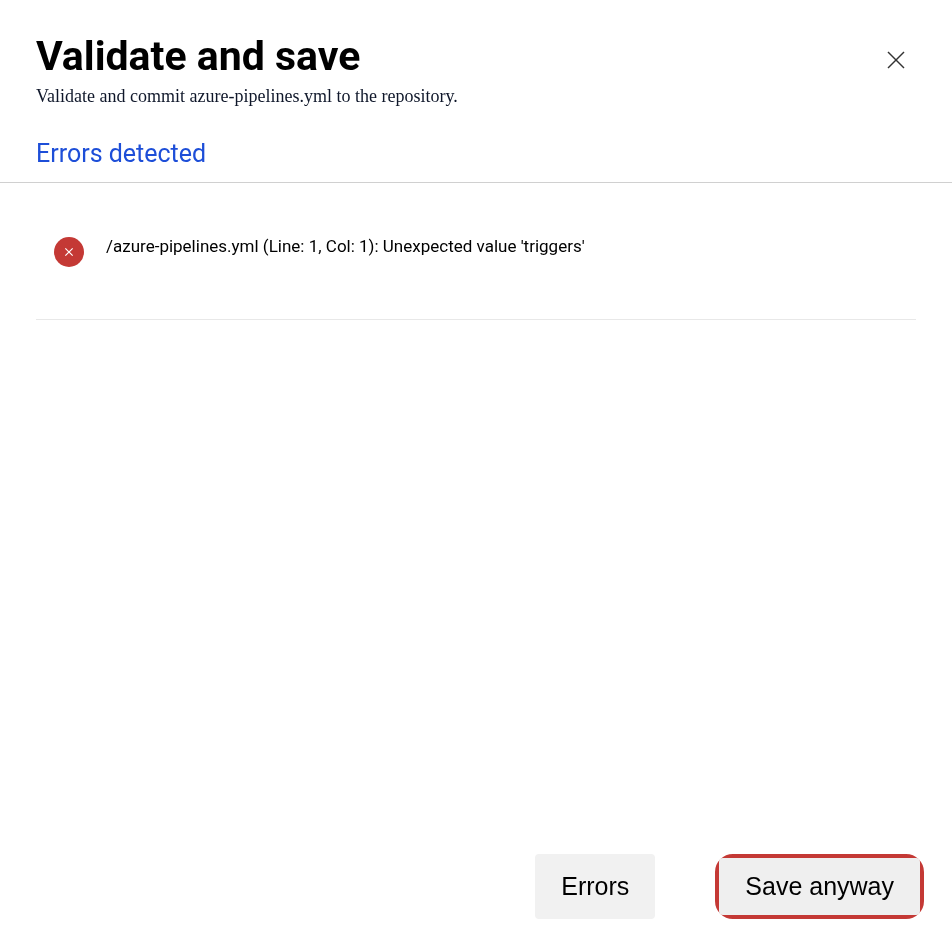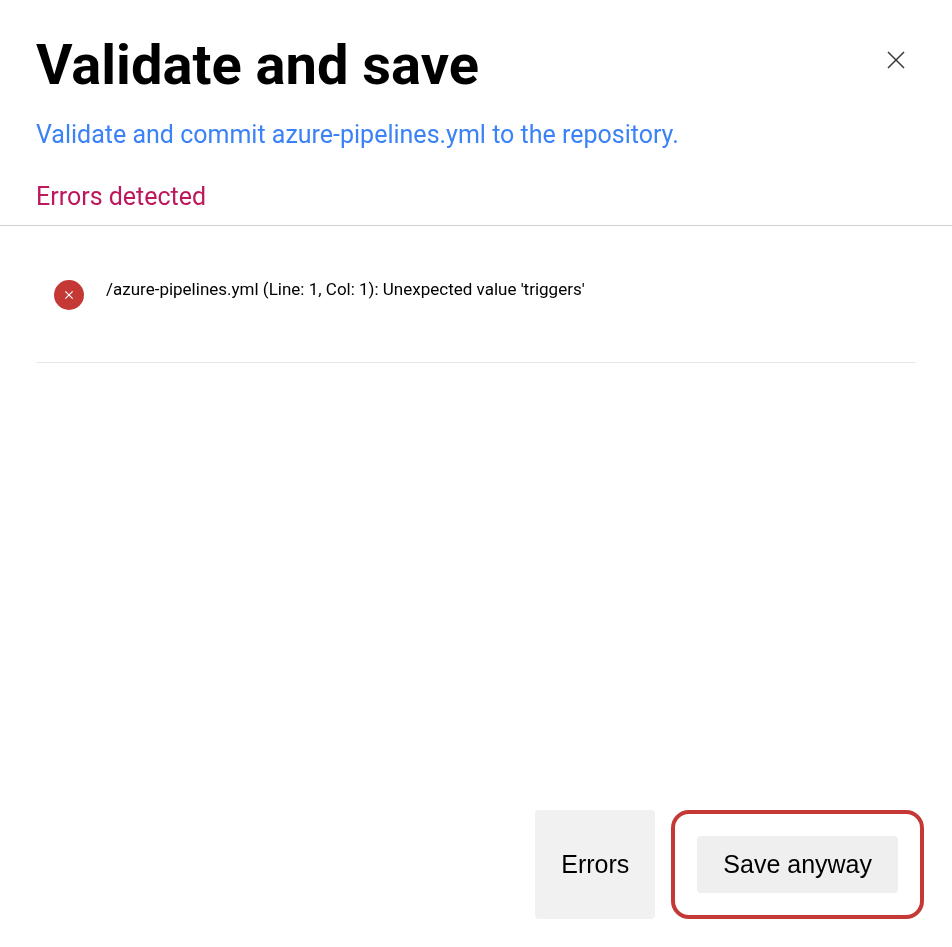--- a/index.html
+++ b/index.html
@@ -19,52 +19,53 @@
     .dialog-header {
       padding: 32px 36px 20px 36px;
       display: flex;
       justify-content: space-between;
       align-items: flex-start;
     }
     .header-text {
       flex: 1;
     }
     .dialog-title {
-      font-size: 56px;
+      font-size: 41px;
       font-weight: 700;
       color: #000;
       line-height: 1.2;
-      margin-bottom: 20px;
+      margin-bottom: 4px;
     }
     .dialog-subtitle {
-      font-size: 25px;
+      font-size: 18px;
       font-weight: 400;
-      color: #3b82f6;
+      color: #0f172a;
       line-height: 1.3;
+      font-family: Liberation Serif, serif;
     }
     .close-button {
       background: none;
       border: none;
       cursor: pointer;
       padding: 8px;
       margin-top: 8px;
       display: flex;
       align-items: center;
       justify-content: center;
       color: #333;
     }
     .close-button svg {
       width: 24px;
       height: 24px;
     }
     .section-header {
       padding: 10px 36px 14px 36px;
       font-size: 25px;
       font-weight: 400;
-      color: #be185d;
+      color: #1d4ed8;
       border-bottom: 1px solid #d0d0d0;
     }
     .error-list {
       padding: 0 36px;
     }
     .error-item {
       display: flex;
       align-items: flex-start;
       padding: 52px 0 52px 18px;
       border-bottom: 1px solid #e8e8e8;
@@ -112,22 +113,23 @@
       background: #f0f0f0;
       color: #000;
       line-height: 1;
     }
     .btn-cancel {
       background: #f1f1f1;
     }
     .btn-save-wrapper {
       border: 4px solid #c43935;
       border-radius: 18px;
-      padding: 22px;
+      padding: 0;
       display: flex;
+      margin-left: 44px;
     }
     .btn-save {
       background: #efefef;
       border-radius: 4px;
     }
   </style>
 </head>
 <body>
 
 <div class="dialog-header">

